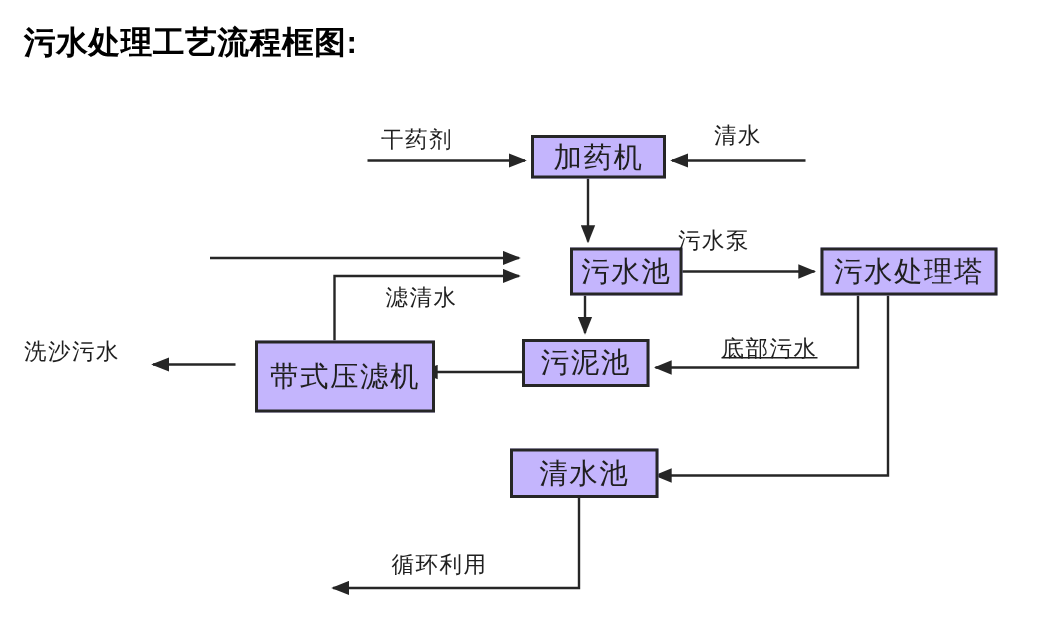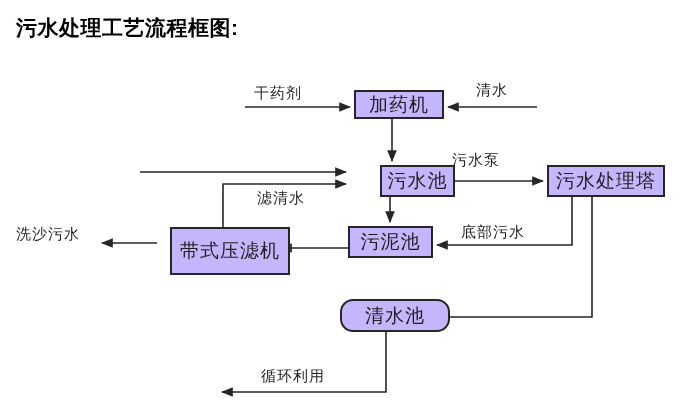--- a/index.html
+++ b/index.html
@@ -22,28 +22,28 @@
   }
   .flabel {
     position:absolute; font-size:15px; white-space:nowrap; letter-spacing:1px;
   }
   
   .n-dosing   { left:354px; top:90px;  width:90px;  height:29px; }
   .n-sewage   { left:350px; top:165px; width:75px;  height:32px;margin-left:30px; }
   .n-tower    { left:547px; top:165px; width:118px; height:32px; }
   .n-sludge   { left:348px; top:226px; width:85px;  height:32px; }
   .n-press    { left:170px; top:227px; width:120px; height:48px; }
-  .n-clean    { left:340px; top:299px; width:110px;  height:33px;border-radius:13px; }
+  .n-clean    { left:340px; top:299px; width:99px;  height:33px; }
   
   .l-dryagent  { left:254px; top:84px;  }
   .l-cleanwtr  { left:476px; top:81px;text-align:center;  }
   .l-sandwash  { left:172px; top:150px; }
   .l-sewpump   { left:452px; top:151px; }
   .l-filtered  { left:257px; top:189px; }
-  .l-botsew    { left:461px; top:223px; }
+  .l-botsew    { left:481px; top:223px;text-decoration:underline; }
   .l-sldpump   { left:285px; top:223px; }
   .l-mudcake   { left:16px;  top:225px; }
   .l-recycle   { left:261px; top:367px;text-align:right; }
 </style>
 </head>
 <body>
 
 <div class="canvas">
 
   <div class="title">污水处理工艺流程框图:</div>

